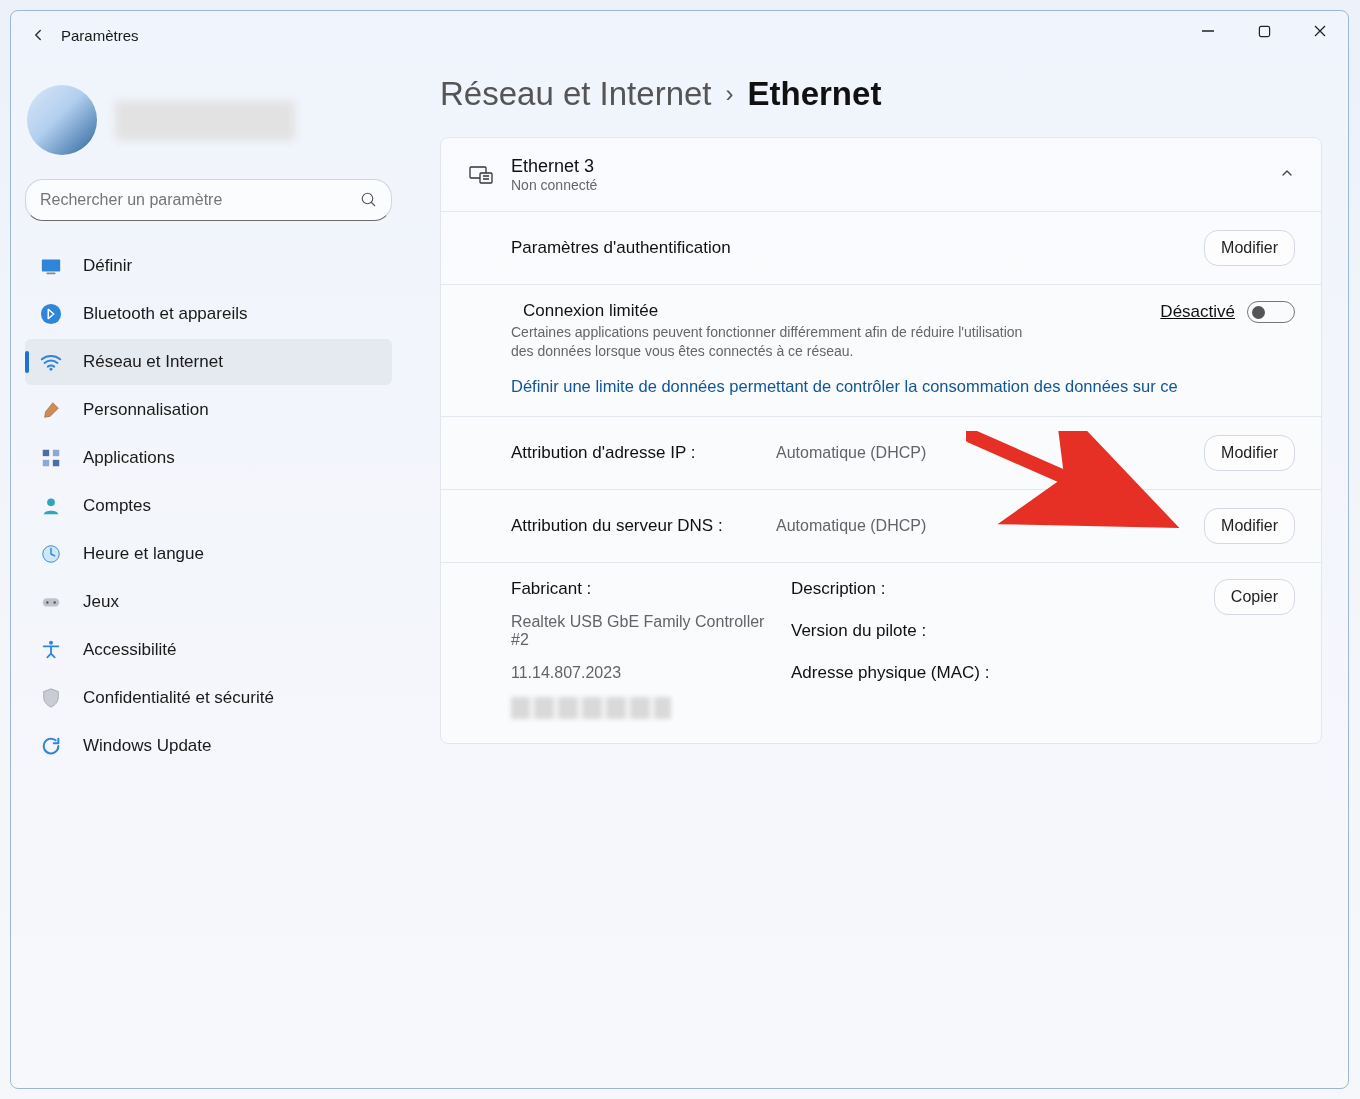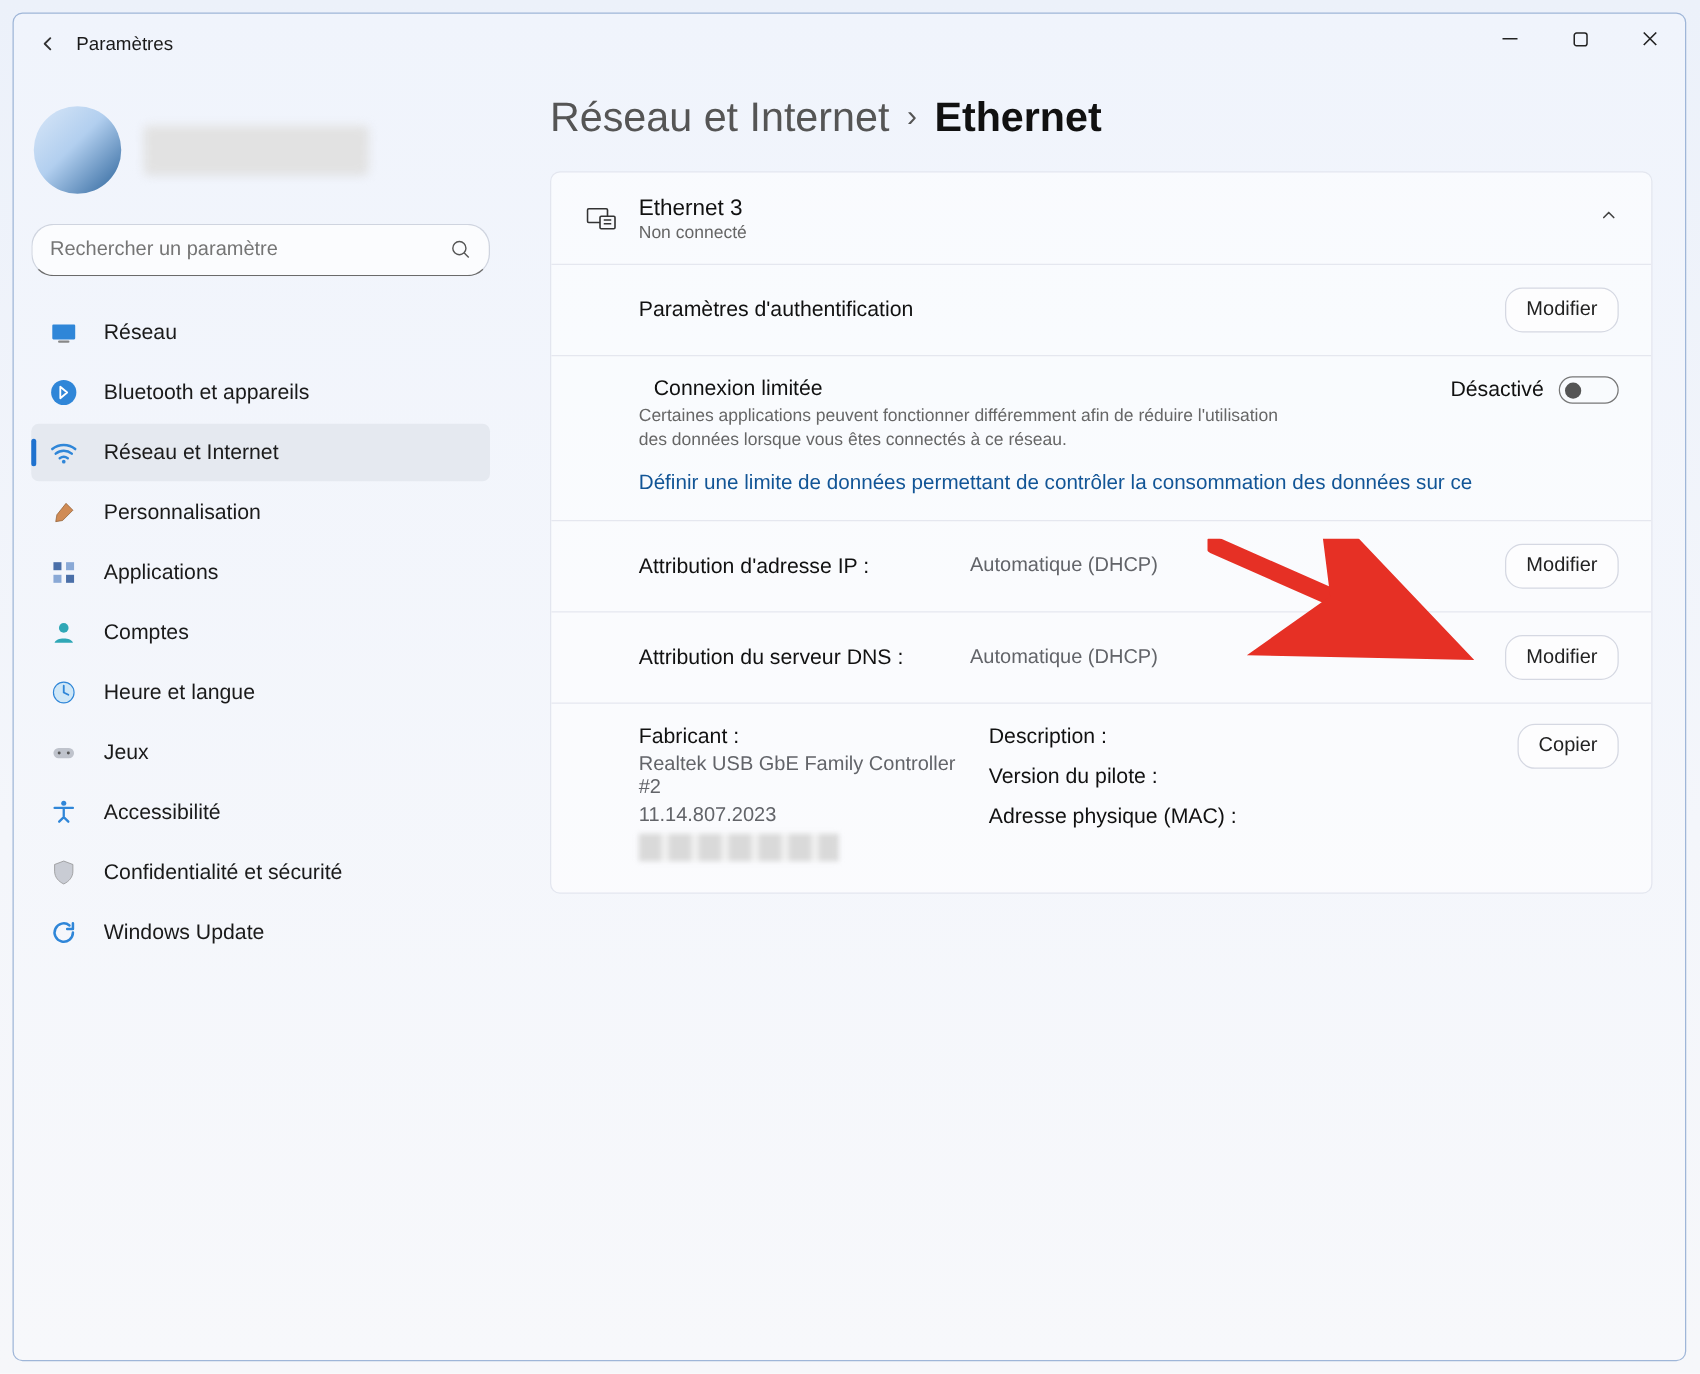--- a/index.html
+++ b/index.html
@@ -71,26 +71,26 @@
   .row { display:flex; align-items:flex-start; gap:20px; padding: 18px 26px 18px 70px; }
   .row .label-col { width: 260px; font-size:17px; color:#111;}
   .row .val-col   { flex:1; font-size:16px; color:#626469; }
   .row .btn-col   { width:130px; display:flex; justify-content:flex-end; align-items:flex-start;}
   button.btn { background:#fdfdfe; border:1px solid #d5d8e2; border-radius:14px; padding: 8px 16px; font-size:16px; color:#222; cursor:pointer; white-space:nowrap;}
   
   .row.metered { padding-top:16px; padding-bottom:0;}
   .row.metered .label-col { width:auto; flex:1;}
   .metered .t { font-size:17px; color:#111; margin-bottom:2px;margin-left:12px;}
   .metered .d { font-size:14px; color:#666; max-width:530px; line-height:1.35;}
-  .toggle-wrap { display:flex; align-items:center; gap:12px;}
+  .toggle-wrap { display:flex; align-items:center; gap:12px;text-decoration:underline;}
   .toggle { width:48px; height:22px; border:1.5px solid #777; border-radius:20px; position:relative;}
   .toggle::after{ content:""; position:absolute; left:4px; top:3.5px; width:13px; height:13px; border-radius:50%; background:#555;}
   .link-row { padding: 16px 26px 20px 70px; font-size:16.5px; color:#125596; white-space:nowrap; overflow:hidden; text-overflow:clip;}
   
-  .props { display:grid; grid-template-columns: 260px 1fr 130px; padding: 16px 26px 20px 70px; gap:4px 20px; align-items:center;}
+  .props { display:grid; grid-template-columns: 260px 1fr 130px; padding: 16px 26px 20px 70px; gap:14px 20px; align-items:center;}
   .pk { font-size:17px; color:#111;}
   .pv { font-size:16px; color:#626469;}
   .props .btn-cell { grid-column:3; grid-row:1 / span 4; align-self:start; display:flex; justify-content:flex-end;}
   .mac-blur { display:inline-block; width:160px; height:22px; background:repeating-linear-gradient(90deg,#d9d9d9 0 18px,#efefef 18px 24px); filter:blur(2px);}
   
   
   .footer-links { margin: 28px 0 0 32px; display:flex; flex-direction:column; gap:14px;}
   .flink { display:flex; align-items:center; gap:20px; font-size:17px; color:#125596; cursor:pointer;}
   .flink .fic { width:26px; color:#333; display:flex; align-items:center; justify-content:center;}
 
@@ -145,21 +145,21 @@
       </div>
 
       <div class="nav">
         <div class="nav-item">
           <span class="icon">
               <svg width="22" height="22" viewBox="0 0 24 24">
                 <rect x="2" y="5" width="20" height="13" rx="1" fill="#2f86d8"></rect>
                 <rect x="7" y="19" width="10" height="2" rx="1" fill="#888"></rect>
               </svg>
             </span>
-          <span>Réseau</span>
+          <span>Définir</span>
         </div>
         <div class="nav-item">
           <span class="icon">
               <svg width="22" height="22" viewBox="0 0 24 24">
                 <circle cx="12" cy="12" r="11" fill="#2f86d8"></circle>
                 <path d="M9 7l6 5-6 5V7l6 5-6 5" fill="none" stroke="#fff" stroke-width="1.6" stroke-linejoin="round"></path>
               </svg>
             </span>
           <span>Bluetooth et appareils</span>
         </div>

